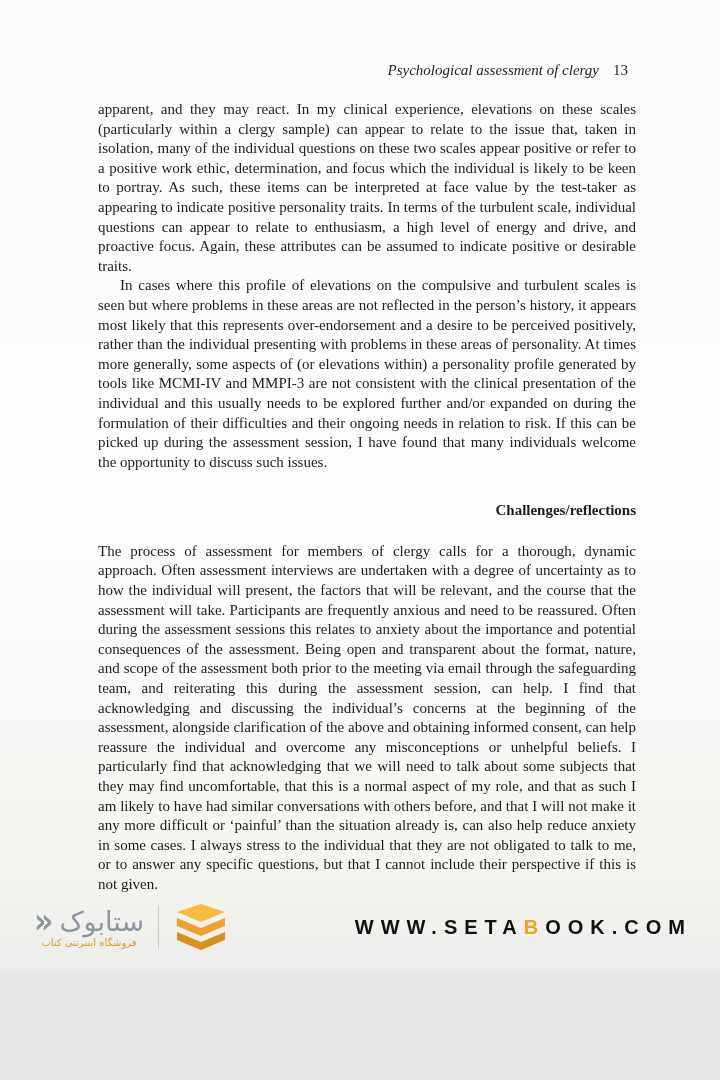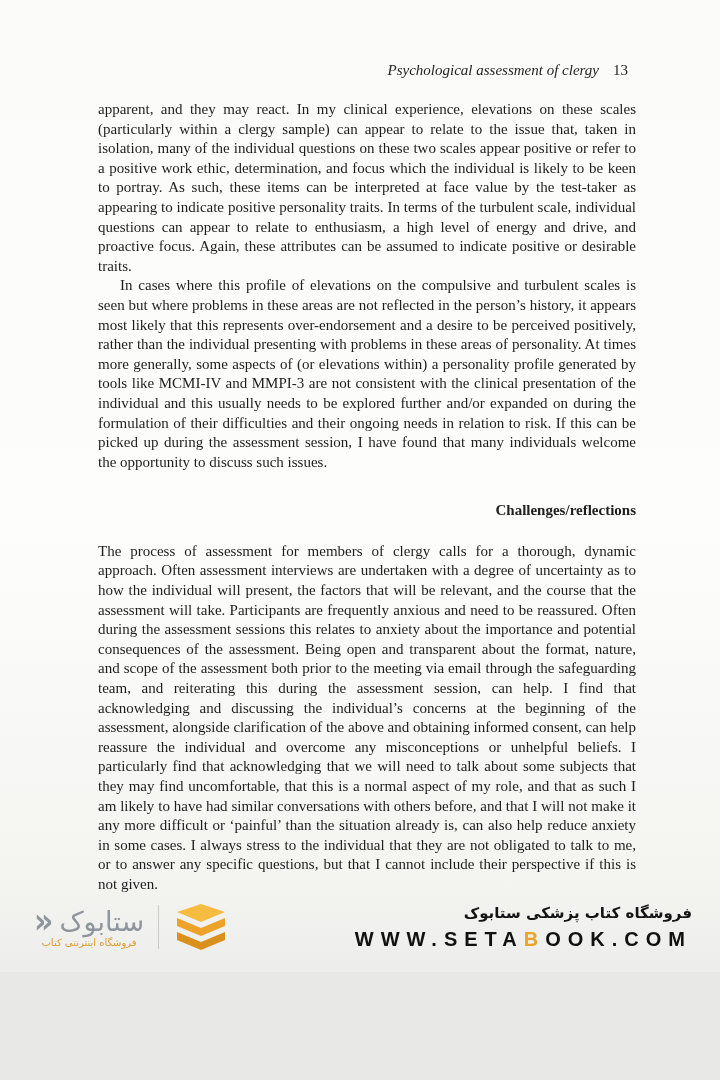--- a/index.html
+++ b/index.html
@@ -145,19 +145,18 @@
       <div class="footer-divider"></div>
 
       <svg class="mark-svg" width="56" height="50" viewBox="0 0 56 50" aria-hidden="true">
         <polygon points="28,2 52,10 28,20 4,10" fill="#f6bc3f"></polygon>
         <polygon points="4,16 28,26 52,16 52,24 28,34 4,24" fill="#eda32a"></polygon>
         <polygon points="4,30 28,40 52,30 52,38 28,48 4,38" fill="#d9901c"></polygon>
       </svg>
     </div>
 
     <div class="footer-right">
-      <div class="store-name">فروشگاه کتاب پزشکی ستابوک</div>
       <div class="website"><span>WWW.SETA</span><span class="accent">B</span><span>OOK.COM</span></div>
     </div>
 
   </div>
 
 </div>
 
 </body></html>

